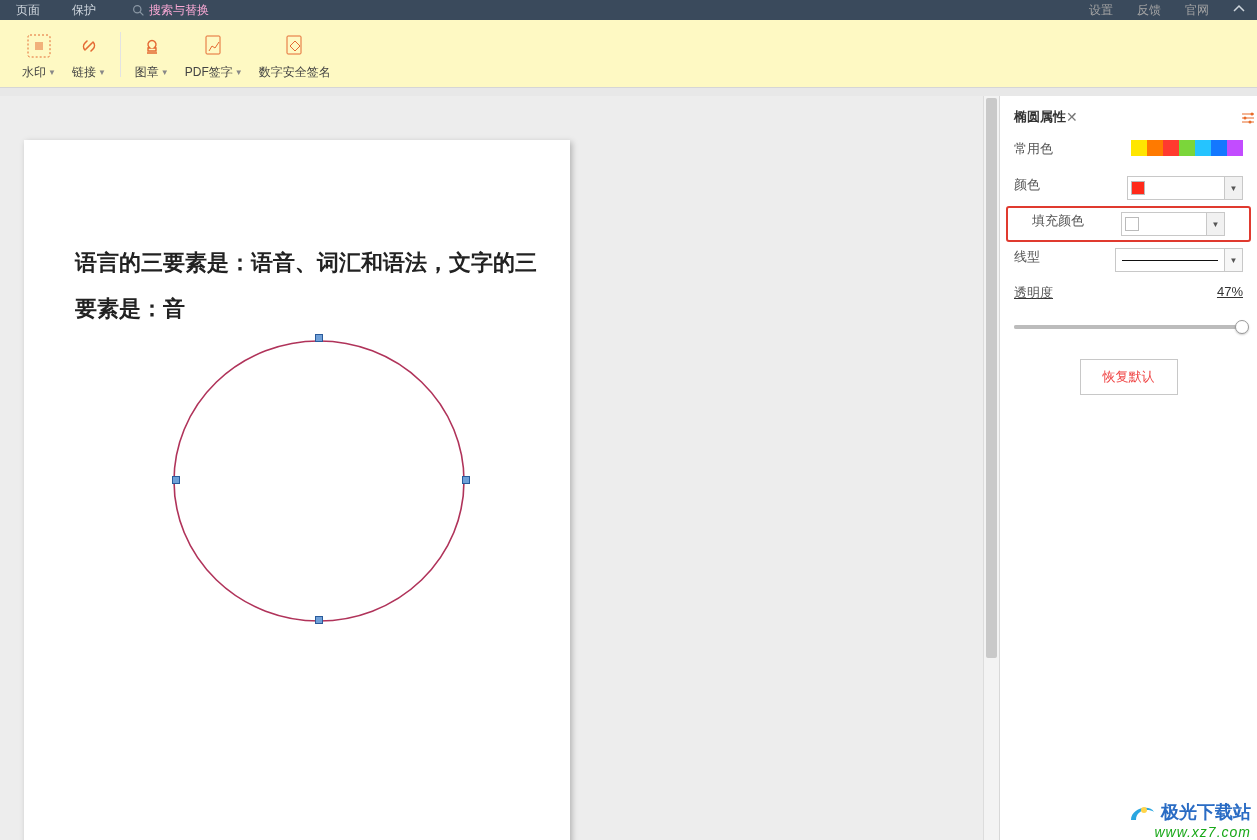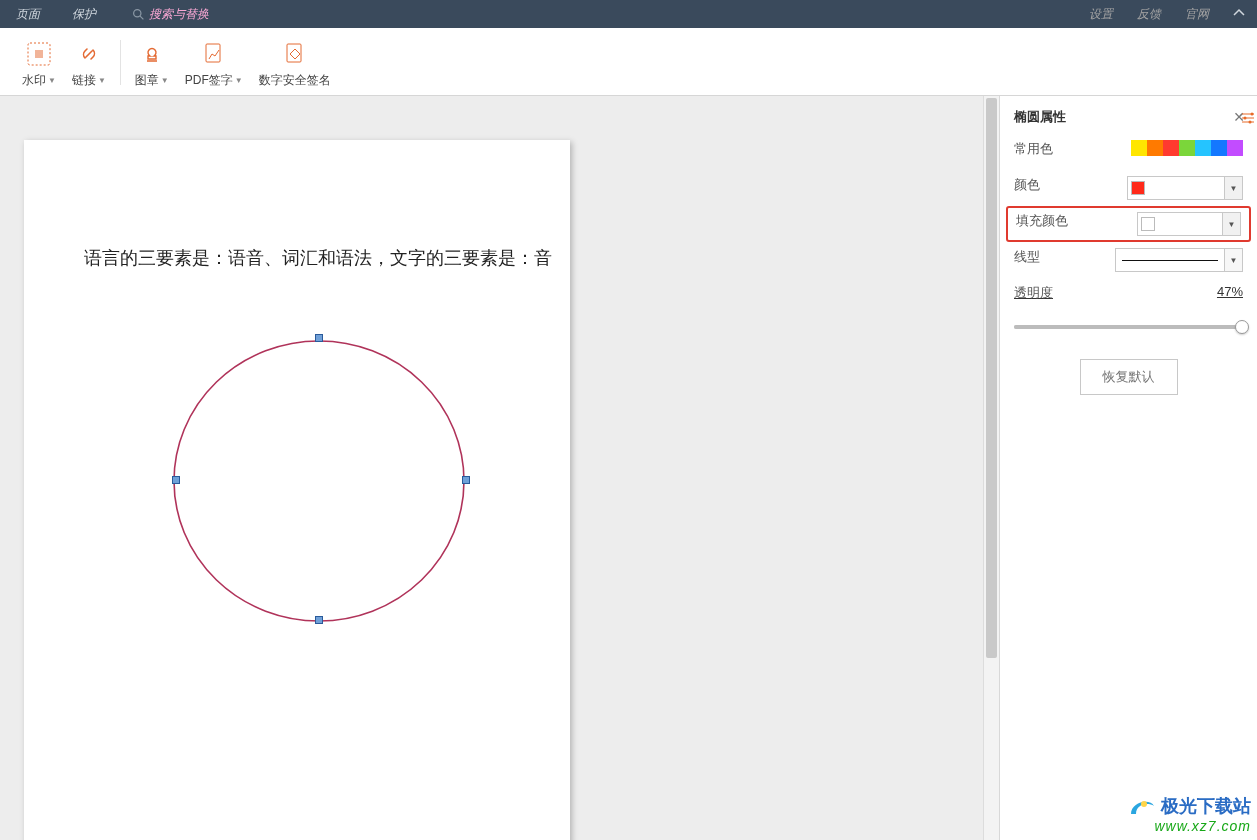--- a/index.html
+++ b/index.html
@@ -1,76 +1,76 @@
 <!DOCTYPE html>
 <html><head>
 <meta charset="utf-8">
 <style>
 * { margin:0; padding:0; box-sizing:border-box; font-family:"Microsoft YaHei","PingFang SC",sans-serif; }
 body { width:1257px; height:840px; background:#e8e8e8; overflow:hidden; position:relative; }
 
 
-.tabbar { height:28px; background:#3a4a5c; display:flex; align-items:center; color:#d0d7de; font-size:12px;font-style:italic; }
+.tabbar { height:20px; background:#3a4a5c; display:flex; align-items:center; color:#d0d7de; font-size:12px; }
 .tabbar .tab { padding:0 16px; line-height:28px; cursor:pointer; }
 .tabbar .search { display:flex; align-items:center; margin-left:20px; color:#f9a8d4; }
 .tabbar .search svg{margin-right:4px;}
 .tabbar .spacer{flex:1;}
 .tabbar .rlink{padding:0 12px; cursor:pointer; color:#a3a3a3;}
 .tabbar .chev{padding:0 12px; cursor:pointer;}
 
 
-.toolbar { height:68px; background:#ffffff; border-bottom:1px solid #d6d6d6; display:flex; padding:4px 8px 0 8px; gap:0; }
+.toolbar { height:68px; background:#fef9c3; border-bottom:1px solid #d6d6d6; display:flex; padding:4px 8px 0 8px; gap:0; }
 .tgroup { display:flex; align-items:flex-start; padding:4px 6px 0 6px;}
 .sep{width:1px; background:#e3e3e3; margin:8px 0 10px 0;}
 .tbtn{ display:flex; flex-direction:column; align-items:center; justify-content:flex-start; width:auto; padding:2px 8px; cursor:pointer;}
 .tbtn .ticon{height:32px; display:flex; align-items:center; justify-content:center;}
 .tbtn .tlabel{font-size:12px; color:#444; margin-top:2px; display:flex; align-items:center; gap:2px;}
 .tdrop{font-size:8px; color:#888;}
 
 
 .workspace{position:absolute; top:96px; left:0; right:0; bottom:0; display:flex;}
 .canvas-wrap{flex:1; background:#ededed; position:relative; overflow:hidden;}
 .page{position:absolute; left:24px; top:44px; width:546px; height:760px; background:#fff; box-shadow:2px 2px 6px rgba(0,0,0,0.25);}
-.doctext{position:absolute; left:60px; top:100px; width:480px; font-size:18px; color:#222; line-height:2.1; font-family:"SimSun","STSong",serif;}
+.doctext{position:absolute; left:51px; top:100px; width:480px; font-size:22px; color:#222; line-height:2.1; font-family:"SimSun","STSong",serif;font-weight:bold;}
 .ellipse-svg{position:absolute; left:140px; top:186px;}
 .handle{position:absolute; width:8px; height:8px; background:#6fa0d8; border:1px solid #2a5a9a;}
 
 .scrollbar-v{width:16px; background:#f3f3f3; border-left:1px solid #dcdcdc; position:relative;}
 .scrollbar-v .thumb{position:absolute; top:2px; left:2px; right:2px; height:560px; background:#c9c9c9; border-radius:2px;}
 
 
 .panel{width:258px; background:#fff; border-left:1px solid #d8d8d8; position:relative; font-size:13px; color:#333;}
-.panel-header{display:flex; align-items:center; justify-content:space-between; padding:12px 12px 8px 14px;}
+.panel-header{display:flex; align-items:center; justify-content:flex-start; padding:12px 12px 8px 14px;}
 .panel-title{font-weight:bold; color:#333;}
 .panel-close{cursor:pointer; color:#777; font-size:14px;}
 .side-settings{position:absolute; right:-1px; top:14px; width:18px; height:18px; color:#e86a28;}
 .prow{display:flex; align-items:flex-start; justify-content:space-between; padding:6px 14px; min-height:36px;}
 .plabel{color:#555;}
 .swatchrow{display:flex; gap:0;}
 .swatch{width:16px; height:16px; cursor:pointer;}
 .color-dd{display:flex; align-items:center; border:1px solid #c8c8c8; height:24px; width:116px; background:#fff;}
 .color-dd .chip{width:14px; height:14px; margin:0 3px; border:1px solid #bbb;}
 .color-dd .ddflex{flex:1;}
 .color-dd .ddarrow{width:18px; border-left:1px solid #c8c8c8; background:#f1f1f1; display:flex; align-items:center; justify-content:center; height:100%; font-size:8px; color:#555;}
-.highlight-row{border:2px solid #e03a2f; border-radius:3px; margin:0 6px; padding:4px 8px;}
+.highlight-row{border:2px solid #e03a2f; border-radius:3px; margin:0 6px; padding:4px 24px;}
 .line-dd{display:flex; align-items:center; border:1px solid #c8c8c8; height:24px; width:128px; background:#fff;}
 .line-dd .preview{flex:1; padding:0 6px;}
 .line-dd .preview hr{border:none; border-top:1.2px solid #111;}
 .line-dd .ddarrow{width:18px; border-left:1px solid #c8c8c8; background:#f7f7f7; display:flex; align-items:center; justify-content:center; height:100%; font-size:8px; color:#555;}
 .num-input{display:flex; align-items:stretch; border:1px solid #c8c8c8; height:24px; width:116px; background:#fff;}
 .num-input input{flex:1; border:none; outline:none; padding:0 6px; font-size:12px;}
 .slider-row{padding:6px 14px;}
 .slider-hdr{display:flex; justify-content:space-between; margin-bottom:23px;text-decoration:underline;}
 .slider{position:relative; height:4px; background:#d0d0d0; border-radius:2px;}
 .slider .fill{position:absolute; left:0; top:0; bottom:0; right:0; background:#bcbcbc; border-radius:2px;}
 .slider .knob{position:absolute; right:-6px; top:-5px; width:14px; height:14px; background:#fff; border:1px solid #999; border-radius:50%; box-shadow:0 1px 2px rgba(0,0,0,0.2);}
-.restore{display:block; margin:24px auto 0 auto; padding:8px 22px; background:#fff; border:1px solid #c8c8c8; cursor:pointer; font-size:13px; color:#737373;}
-
-
-.wm{position:absolute; right:6px; bottom:6px; text-align:right; font-family:Arial,sans-serif;}
+.restore{display:block; margin:24px auto 0 auto; padding:8px 22px; background:#fff; border:1px solid #c8c8c8; cursor:pointer; font-size:13px; color:#ef4444;}
+
+
+.wm{position:absolute; right:6px; bottom:0; text-align:right; font-family:Arial,sans-serif;}
 .wm .l1{font-size:18px; font-weight:bold; color:#2a6cc4;}
 .wm .l2{font-size:14px; color:#18a818; font-style:italic; letter-spacing:1px;}
 .wm svg{vertical-align:middle;}
 </style>
 </head>
 <body>
 
 <div class="tabbar">
   <div class="tab">页面</div>
   <div class="tab">保护</div>

